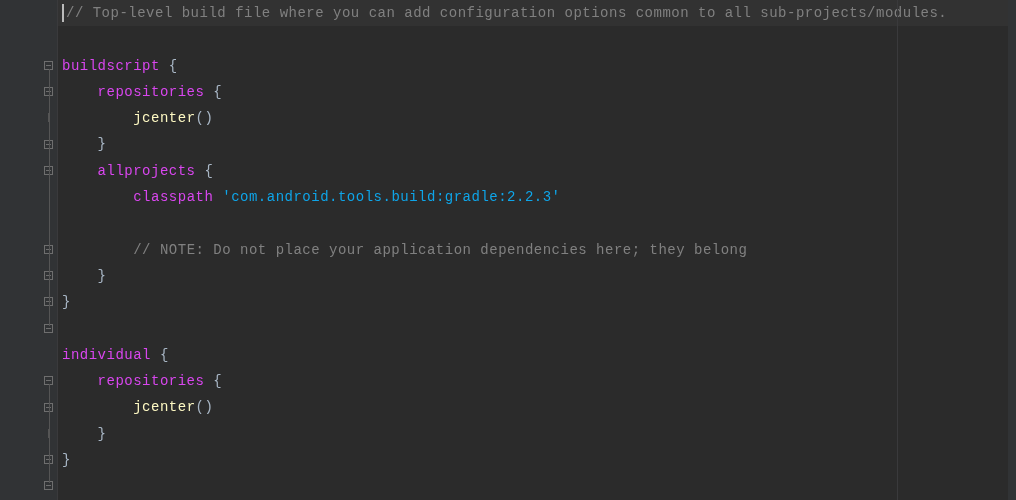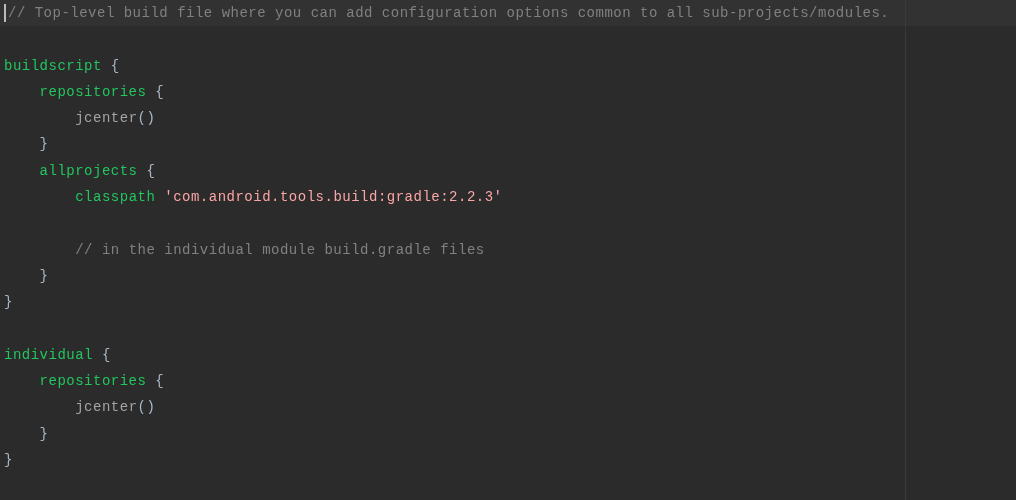--- a/index.html
+++ b/index.html
@@ -10,21 +10,20 @@
   width: 1016px;
   height: 500px;
   overflow: hidden;
   position: relative;
 }
 .editor-container {
   display: flex;
   width: 100%;
   height: 100%;
   background: #2b2b2b;
-  flex-direction: column;
 }
 .gutter {
   width: 58px;
   background: #313335;
   border-right: 1px solid #3a3a3c;
   flex-shrink: 0;
   position: relative;
 }
 .fold-column {
   position: absolute;
@@ -57,23 +56,23 @@
   flex-shrink: 0;
 }
 .line {
   height: 26.3px;
   line-height: 26.3px;
   white-space: pre;
   letter-spacing: 0.5px;
   padding-left: 4px;
   color: #a9b7c6;
 }
-.kw { color: #22c55e; }
-.fn { color: #a3a3a3; font-family: Liberation Mono, monospace; }
-.str { color: #fca5a5; text-align: center; }
+.kw { color: #d946ef; }
+.fn { color: #fef9c3; font-family: Liberation Mono, monospace; }
+.str { color: #0ea5e9; text-align: center; }
 .cmt { color: #808080; }
 .punct { color: #a9b7c6; }
 .right-edge {
   position: absolute;
   top: 0;
   right: 110px;
   width: 1px;
   height: 100%;
   background: #3a3a3c;
 }
@@ -167,21 +166,21 @@
     <div class="right-edge"></div>
   <div class="line top-comment-line"><span class="cursor"></span><span class="cmt">// Top-level build file where you can add configuration options common to all sub-projects/modules.</span></div>
       <div class="line"></div>
       <div class="line"><span class="kw">buildscript</span><span class="punct"> {</span></div>
       <div class="line">    <span class="kw">repositories</span><span class="punct"> {</span></div>
       <div class="line">        <span class="fn">jcenter</span><span class="punct">()</span></div>
       <div class="line">    <span class="punct">}</span></div>
       <div class="line">    <span class="kw">allprojects</span><span class="punct"> {</span></div>
       <div class="line">        <span class="kw">classpath</span> <span class="str">'com.android.tools.build:gradle:2.2.3'</span></div>
       <div class="line"></div>
-      <div class="line">        <span class="cmt">// in the individual module build.gradle files</span></div>
+      <div class="line">        <span class="cmt">// NOTE: Do not place your application dependencies here; they belong</span></div>
       <div class="line">    <span class="punct">}</span></div>
       <div class="line"><span class="punct">}</span></div>
       <div class="line"></div>
       <div class="line"><span class="kw">individual</span><span class="punct"> {</span></div>
       <div class="line">    <span class="kw">repositories</span><span class="punct"> {</span></div>
       <div class="line">        <span class="fn">jcenter</span><span class="punct">()</span></div>
       <div class="line">    <span class="punct">}</span></div>
       <div class="line"><span class="punct">}</span></div>
     </div>
   <div class="right-margin"></div>

